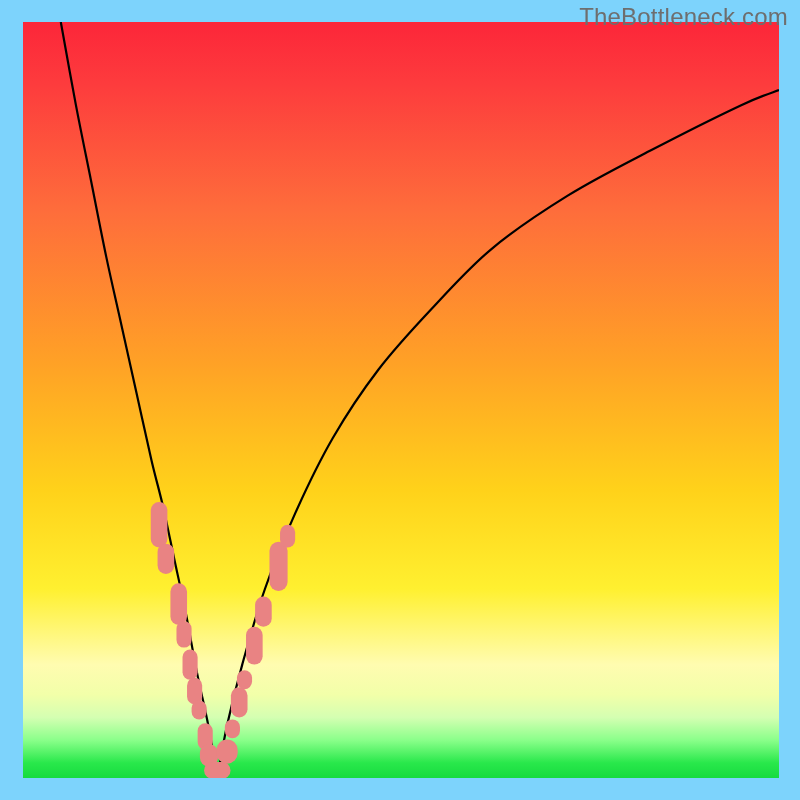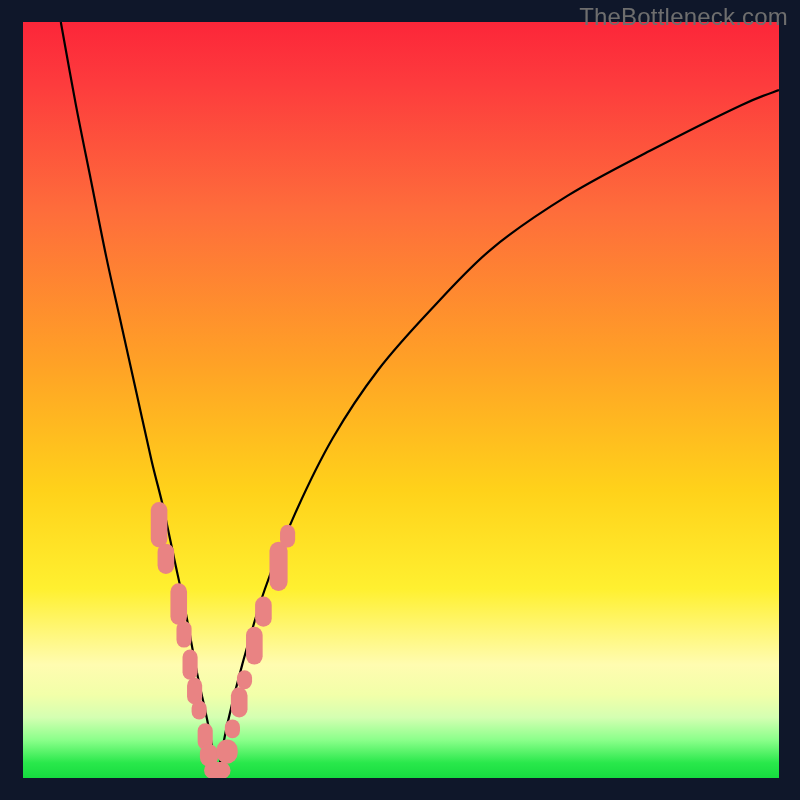--- a/index.html
+++ b/index.html
@@ -8,21 +8,21 @@
     width: 800px;
     height: 800px;
     overflow: hidden;
     background: #000;
     font-family: Arial, Helvetica, sans-serif;
   }
   .frame {
     position: relative;
     width: 800px;
     height: 800px;
-    background: #0f172a;
+    background: #7dd3fc;
   }
   .plot-area {
     position: absolute;
     left: 23px;
     top: 22px;
     width: 756px;
     height: 756px;
     
     background: linear-gradient(
       to bottom,

